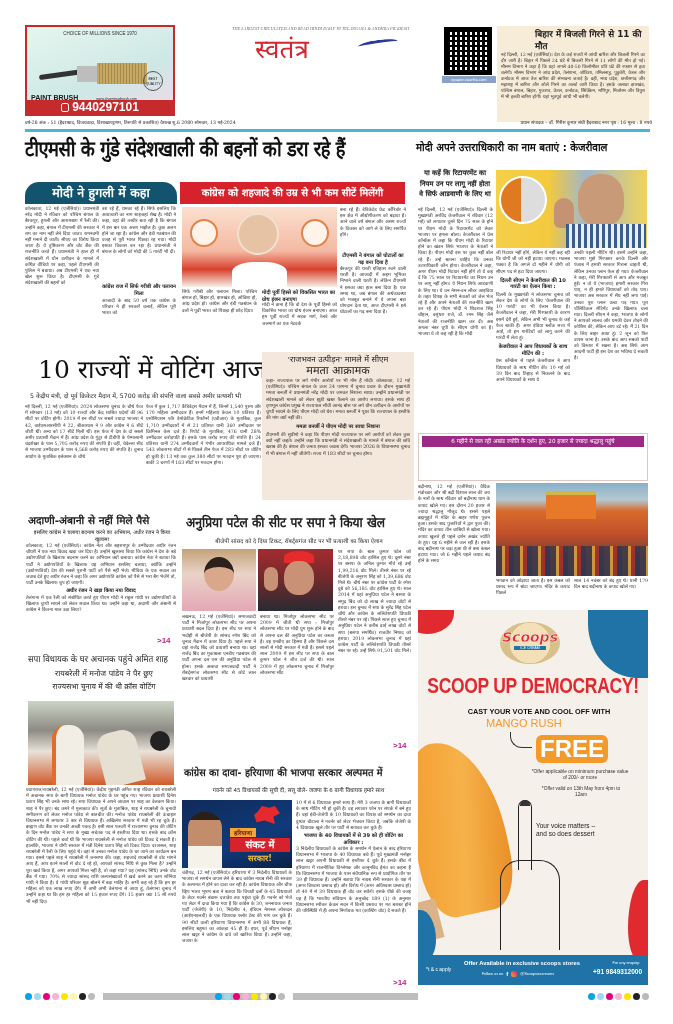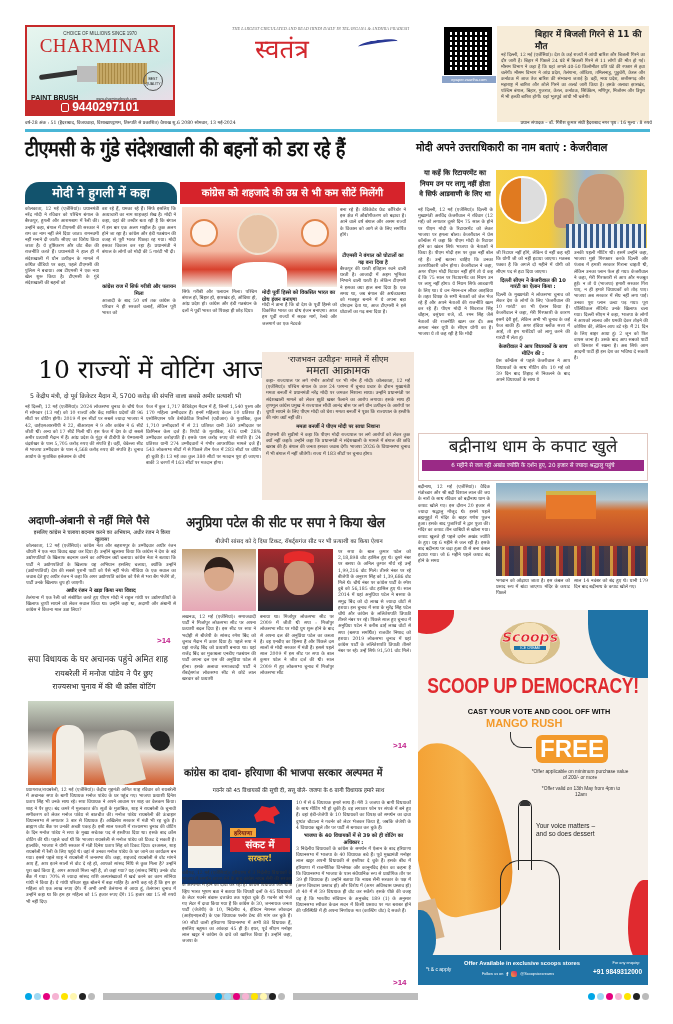--- a/index.html
+++ b/index.html
@@ -12,21 +12,20 @@
   .col { position: absolute; }
   .cmyk { display: flex; align-items: center; gap: 2px; }
   .dot { width: 7px; height: 7px; border-radius: 50%; }
   .greybar { height: 7px; background: #bdbdbd; }
 </style>
 </head>
 <body>
 
 <div class="abs" style="left:25px;top:25px;width:150px;height:91px;border:2px solid #c62a2a;background:linear-gradient(160deg,#e7f6ef,#cde8e5 60%,#f3d9e8);">
   <div style="font-family:'Liberation Sans',sans-serif;font-size:4.5px;text-align:center;margin-top:4px;color:#333;">CHOICE OF MILLIONS SINCE 1970</div>
-  <div style="font-family:'Liberation Serif',serif;font-size:19px;color:#c62a2a;text-align:center;line-height:19px;letter-spacing:0.5px;">CHARMINAR</div>
   <div style="position:absolute;left:12px;top:36px;width:115px;height:22px;">
     <div style="position:absolute;left:0;top:9px;width:45px;height:5px;background:#333;border-radius:3px;transform:rotate(-8deg);"></div>
     <div style="position:absolute;left:38px;top:3px;width:22px;height:16px;background:#bdbdbd;"></div>
     <div style="position:absolute;left:58px;top:0;width:50px;height:21px;background:repeating-linear-gradient(90deg,#c5a866 0 2px,#a98a46 2px 3px);"></div>
   </div>
   <div style="position:absolute;right:10px;top:44px;width:20px;height:20px;border:1px solid #555;border-radius:50%;font-size:3.5px;text-align:center;line-height:5px;padding-top:5px;font-family:'Liberation Sans',sans-serif;">BEST QUALITY</div>
   <div style="position:absolute;left:4px;top:67px;display:flex;gap:18px;align-items:baseline;">
     <span style="font-family:'Liberation Sans',sans-serif;font-weight:bold;font-size:7px;">PAINT BRUSH</span>
     <span style="font-family:'Liberation Sans',sans-serif;font-size:3.5px;">www.charminarbrush.com</span>
   </div>
@@ -111,21 +110,20 @@
 
 <div class="abs" style="left:262px;top:352px;width:152px;height:148px;background:#f4e7dc;padding:2px 4px;overflow:hidden;">
   <div style="font-family:'DejaVu Serif',serif;font-size:8px;line-height:11px;text-align:center;color:#222;">'राजभवन उत्पीड़न' मामले में सीएम</div>
   <div style="font-family:'DejaVu Serif',serif;font-size:11px;line-height:11px;text-align:center;color:#222;">ममता आक्रामक</div>
   <div class="body-text" style="margin-top:2px;">कहा- राज्यपाल पर लगे गंभीर आरोपों पर भी मौन हैं मोदी। कोलकाता, 12 मई (एजेंसियां)। पश्चिम बंगाल के उत्तर 24 परगना में चुनाव प्रचार के दौरान मुख्यमंत्री ममता बनर्जी ने प्रधानमंत्री नरेंद्र मोदी पर जमकर निशाना साधा। उन्होंने प्रधानमंत्री पर संदेशखाली मामले को लेकर झूठी खबर फैलाने का आरोप लगाया। इसके साथ ही तृणमूल कांग्रेस प्रमुख ने राज्यपाल सीवी आनंद बोस पर लगे यौन उत्पीड़न के आरोपों पर चुप्पी साधने के लिए पीएम मोदी को घेरा। ममता बनर्जी ने पूछा कि राज्यपाल के इस्तीफे की मांग क्यों नहीं की।</div>
   <div class="sub" style="margin:2px 0;">ममता बनर्जी ने पीएम मोदी पर साधा निशाना</div>
   <div class="body-text">टीएमसी की सुप्रीमो ने कहा कि पीएम मोदी राज्यपाल पर लगे आरोपों को लेकर कुछ क्यों नहीं कहते। उन्होंने कहा कि प्रधानमंत्री ने संदेशखाली के मामले में बंगाल की छवि खराब की है। बंगाल की जनता इसका जवाब देगी। भाजपा 2026 के विधानसभा चुनाव में भी बंगाल में नहीं जीतेगी। राज्य में 183 सीटों पर चुनाव होगा।</div>
 </div>
 
 <div class="abs" style="left:418px;top:433px;width:230px;height:48px;border:1px solid #e0c7c0;">
-  <div style="font-family:'DejaVu Sans',sans-serif;font-size:17px;line-height:24px;text-align:center;color:#222;">बद्रीनाथ धाम के कपाट खुले</div>
   <div style="margin:2px 3px 0;background:#9a2a86;color:#fff;font-family:'DejaVu Sans',sans-serif;font-size:5.6px;line-height:11px;text-align:center;white-space:nowrap;overflow:hidden;">6 महीने से जल रही अखंड ज्योति के दर्शन हुए, 20 हजार से ज्यादा श्रद्धालु पहुंचे</div>
 </div>
 <div class="col body-text" style="left:418px;top:484px;width:72px;height:123px;">बद्रीनाथ, 12 मई (एजेंसियां)। वैदिक मंत्रोच्चार और श्री बद्री विशाल लाल की जय के नारों के साथ रविवार को बद्रीनाथ धाम के कपाट खोले गए। इस दौरान 20 हजार से ज्यादा श्रद्धालु मौजूद थे। इससे पहले ब्रह्ममुहूर्त में मंदिर के बाहर गणेश पूजन हुआ। इसके बाद पुजारियों ने द्वार पूजा की। मंदिर का कपाट तीन चाबियों से खोला गया। कपाट खुलते ही पहले दर्शन अखंड ज्योति के हुए। यह 6 महीने से जल रही है। इसके बाद बद्रीनाथ पर चढ़ा हुआ घी से बना कंबल हटाया गया। जो 6 महीने पहले कपाट बंद होने के समय</div>
 <div class="abs" style="left:496px;top:483px;width:152px;height:93px;background:linear-gradient(180deg,#8ab0c8 0%,#b4c8d2 18%,#d76b2a 30%,#c2502a 55%,#6d3f31 80%,#4b3a40 100%);overflow:hidden;">
   <div style="position:absolute;left:50px;top:8px;width:50px;height:28px;background:#e8782a;border-top:4px solid #d0b54a;"></div>
   <div style="position:absolute;left:0;right:0;bottom:0;height:30px;background:repeating-linear-gradient(90deg,#3e3a4a 0 6px,#e0a640 6px 9px,#a8302a 9px 13px,#2c3554 13px 18px);opacity:0.85;"></div>
 </div>
 <div class="col body-text" style="left:496px;top:578px;width:74px;height:30px;">भगवान को ओढ़ाया जाता है। इस कंबल को प्रसाद रूप में बांटा जाएगा। मंदिर के कपाट पिछले</div>
 <div class="col body-text" style="left:574px;top:578px;width:74px;height:30px;">साल 14 नवंबर को बंद हुए थे। यानी 179 दिन बाद बद्रीनाथ के कपाट खोले गए।</div>
 
@@ -158,21 +156,21 @@
   <div style="position:absolute;left:26px;top:12px;width:30px;height:34px;border-radius:45%;background:#c99276;"></div>
   <div style="position:absolute;left:6px;top:18px;width:14px;height:24px;border-radius:7px;background:#c99276;"></div>
 </div>
 <div class="col body-text" style="left:182px;top:614px;width:74px;height:130px;">लखनऊ, 12 मई (एजेंसियां)। समाजवादी पार्टी ने मिर्जापुर लोकसभा सीट पर अपना प्रत्याशी बदल दिया है। इस सीट पर सपा ने भदोही से बीजेपी के सांसद रमेश बिंद को चुनाव मैदान में उतार दिया है। पहले सपा ने यहां राजेंद्र बिंद को प्रत्याशी बनाया था। यहां राजेंद्र बिंद का मुकाबला एनडीए गठबंधन की पार्टी अपना दल एस की अनुप्रिया पटेल से होना। इसके अलावा समाजवादी पार्टी ने रॉबर्ट्सगंज लोकसभा सीट से छोटे लाल खरवार को प्रत्याशी</div>
 <div class="col body-text" style="left:260px;top:614px;width:74px;height:130px;">बनाया था। मिर्जापुर लोकसभा सीट पर 2009 में जीती थी सपा : मिर्जापुर लोकसभा सीट पर मोदी युग शुरू होने के बाद से अपना दल की अनुप्रिया पटेल का कब्जा है। वह एनडीए का हिस्सा हैं और पिछले दस सालों से मोदी सरकार में मंत्री हैं। इससे पहले साल 2009 में इस सीट पर सपा के बाल कुमार पटेल ने जीत दर्ज की थी। साल 2009 में हुए लोकसभा चुनाव में मिर्जापुर लोकसभा सीट</div>
 <div class="col body-text" style="left:338px;top:549px;width:73px;height:192px;">पर सपा के बाल कुमार पटेल को 2,18,898 वोट हासिल हुए थे। दूसरे नंबर पर बसपा के अनिल कुमार मौर्य रहे उन्हें 1,99,216 वोट मिले। तीसरे नंबर पर रहे बीजेपी के अनुराग सिंह को 1,39,686 वोट मिले थे। चौथे नंबर पर कांग्रेस पार्टी के रमेश दुबे को 56,185 वोट हासिल हुए थे। साल 2014 में यहां अनुप्रिया पटेल ने बसपा के समुद्र बिंद को दो लाख से ज्यादा वोटों से हराया। इस चुनाव में सपा के सुरेंद्र सिंह पटेल चौथे और कांग्रेस के ललितेशपति त्रिपाठी तीसरे नंबर पर रहे। पिछले साल हुए चुनाव में अनुप्रिया पटेल ने करीब ढाई लाख वोटों से सपा (बसपा समर्थित) राजवीर निषाद को हराया। 2019 लोकसभा चुनाव में यहां कांग्रेस पार्टी के ललितेशपति त्रिपाठी तीसरे नंबर पर रहे। उन्हें सिर्फ 91,501 वोट मिले।</div>
 <div class="abs more" style="left:393px;top:741px;">&gt;14</div>
 
 <div class="abs" style="left:184px;top:763px;width:230px;font-family:'DejaVu Sans',sans-serif;font-weight:bold;font-size:10.3px;line-height:18px;color:#222;white-space:nowrap;transform:scaleX(0.93);transform-origin:left;">कांग्रेस का दावा- हरियाणा की भाजपा सरकार अल्पमत में</div>
 <div class="abs" style="left:186px;top:786px;width:225px;font-family:'DejaVu Sans',sans-serif;font-size:5.5px;line-height:9px;text-align:center;color:#222;white-space:nowrap;overflow:hidden;">गवर्नर को 45 विधायकों की सूची दी, सत्तू बोले- जजपा के 6 बागी विधायक हमारे साथ</div>
-<div class="abs" style="left:182px;top:800px;width:110px;height:84px;background:linear-gradient(160deg,#102a5a,#0f3a7a 60%,#0a2147);overflow:hidden;">
+<div class="abs" style="left:182px;top:800px;width:110px;height:68px;background:linear-gradient(160deg,#102a5a,#0f3a7a 60%,#0a2147);overflow:hidden;">
   <div style="position:absolute;left:6px;top:12px;width:34px;height:56px;border-radius:16px 16px 0 0;background:linear-gradient(180deg,#2b1f18 0 14%,#c38c6a 14% 60%,#f5f2ea 60%);"></div>
   <div style="position:absolute;left:72px;top:6px;width:26px;height:18px;background:#e6292d;clip-path:polygon(30% 0,60% 10%,80% 0,100% 40%,75% 60%,80% 100%,40% 80%,10% 90%,0 50%,15% 30%);"></div>
   <div style="position:absolute;left:48px;top:28px;padding:0 4px;background:#f5a63a;color:#6b1410;font-family:'DejaVu Sans',sans-serif;font-weight:bold;font-size:6px;line-height:9px;">हरियाणा</div>
   <div style="position:absolute;left:48px;top:38px;width:60px;background:#d6232b;color:#fff;font-family:'DejaVu Sans',sans-serif;font-weight:bold;font-size:10px;line-height:14px;text-align:center;">संकट में</div>
   <div style="position:absolute;left:52px;top:53px;width:52px;color:#f5c13a;font-family:'DejaVu Sans',sans-serif;font-weight:bold;font-size:8px;line-height:12px;text-align:center;">सरकार!</div>
 </div>
 <div class="col body-text" style="left:182px;top:870px;width:110px;height:108px;">चंडीगढ़, 12 मई (एजेंसियां)। हरियाणा में 3 निर्दलीय विधायकों के भाजपा से समर्थन वापस लेने के बाद कांग्रेस नायब सैनी की सरकार के अल्पमत में होने का दावा कर रही है। कांग्रेस विधायक और चीफ व्हिप भारत भूषण बत्रा ने बताया कि विपक्षी दलों के 45 विधायकों के लेटर गवर्नर बंडारू दत्तात्रेय तक पहुंचा चुके हैं। गवर्नर को भेजे गए लेटर में दावा किया गया है कि कांग्रेस के 30, जननायक जनता पार्टी (जेजेपी) के 10, निर्दलीय 4, इंडियन नेशनल लोकदल (आईएनएलडी) के एक विधायक फ्लोर टेस्ट की मांग कर चुके हैं। 90 सीटों वाली हरियाणा विधानसभा में अभी 88 विधायक हैं, इसलिए बहुमत का आंकड़ा 45 ही है। इधर, पूर्व सीएम मनोहर लाल खट्टर ने कांग्रेस के दावे को खारिज किया है। उन्होंने कहा, जजपा के</div>
 <div class="col" style="left:296px;top:800px;width:115px;height:178px;overflow:hidden;">
   <div class="body-text">10 में से 6 विधायक हमारे साथ हैं। मेरी 3 जजपा के बागी विधायकों के साथ मीटिंग भी हो चुकी है। वह लगातार फोन पर संपर्क में बने हुए हैं। वहां इंडी-जेजेपी के 10 विधायकों का विपक्ष को समर्थन का दावा दुष्यंत चौटाला ने गवर्नर को लेटर भेजकर किया है, जबकि जेजेपी के 4 विधायक खुले तौर पर पार्टी से बगावत कर चुके हैं।</div>
   <div class="sub" style="margin:1px 0;">भाजपा के 40 विधायकों में से 39 को ही वोटिंग का अधिकार :</div>
@@ -182,21 +180,21 @@
 
 <div class="abs" style="left:418px;top:610px;width:230px;height:375px;background:#f6f0ea;overflow:hidden;">
   <div style="position:absolute;left:-10px;top:-10px;width:46px;height:34px;background:#e02a2f;border-radius:0 0 60% 40%;"></div>
   <div style="position:absolute;right:-10px;top:-10px;width:70px;height:78px;background:#1f73a6;border-radius:0 0 0 70%;"></div>
   <div style="position:absolute;left:82px;top:12px;width:60px;height:42px;border-radius:50%;background:radial-gradient(circle,#f3e0b8 0 55%,#d8c08b 56%);text-align:center;">
     <div style="font-family:'DejaVu Sans',sans-serif;font-weight:bold;font-style:italic;font-size:14px;color:#e02a2f;line-height:30px;-webkit-text-stroke:0.4px #fff;">Scoops</div>
     <div style="font-family:'Liberation Sans',sans-serif;font-size:3.5px;color:#fff;background:#1f73a6;width:32px;margin:-6px auto 0;">ICE CREAM</div>
   </div>
   <div style="position:absolute;left:0;right:0;top:66px;text-align:center;font-family:'Liberation Sans',sans-serif;font-weight:bold;font-size:17.5px;color:#e02a2f;letter-spacing:-0.3px;transform:scaleY(1.25);">SCOOP UP DEMOCRACY!</div>
   <div style="position:absolute;left:0;right:0;top:97px;text-align:center;font-family:'Liberation Sans',sans-serif;font-weight:bold;font-size:7.3px;color:#111;padding-left:12px;">CAST YOUR VOTE AND COOL OFF WITH</div>
-  <div style="position:absolute;left:68px;top:107px;font-family:'Liberation Sans',sans-serif;font-weight:bold;font-size:11px;color:#f39a2b;">MANGO RUSH</div>
+  <div style="position:absolute;left:68px;top:107px;font-family:'Liberation Sans',sans-serif;font-weight:normal;font-size:11px;color:#f39a2b;">MANGO RUSH</div>
   <div style="position:absolute;left:92px;top:122px;width:22px;height:16px;border-left:1px solid #333;border-bottom:1px solid #333;border-radius:0 0 0 12px;"></div>
   <div style="position:absolute;left:118px;top:125px;width:72px;height:28px;border-radius:6px;background:#f39a2b;color:#fff;font-family:'Liberation Sans',sans-serif;font-weight:bold;font-size:24px;line-height:28px;text-align:center;">FREE</div>
   <div style="position:absolute;left:112px;top:159px;width:100px;font-family:'Liberation Sans',sans-serif;font-size:4.8px;line-height:6px;text-align:center;color:#333;">*Offer applicable on minimum purchase value of 200/- or more</div>
   <div style="position:absolute;left:118px;top:176px;width:90px;font-family:'Liberation Sans',sans-serif;font-size:4.8px;line-height:6px;text-align:center;color:#333;">*Offer valid on 13th May from 4pm to 12am</div>
   <div style="position:absolute;left:-6px;top:130px;width:92px;height:175px;background:linear-gradient(100deg,#f39a2b,#f6b24a 55%,#e88a22);border-radius:40% 60% 30% 30%;transform:rotate(-12deg);"></div>
   <div style="position:absolute;left:2px;top:290px;width:20px;height:40px;background:#d9b48a;transform:rotate(-14deg);"></div>
   <div style="position:absolute;left:82px;top:190px;width:70px;height:150px;">
     <div style="position:absolute;left:18px;top:0;width:14px;height:70px;border:1.5px solid #222;border-bottom:none;border-radius:7px 7px 0 0;"></div>
     <div style="position:absolute;left:20px;top:0;width:10px;height:6px;border-radius:5px 5px 0 0;background:#333;"></div>
     <div style="position:absolute;left:0;top:60px;width:60px;height:90px;border:1.5px solid #222;border-radius:20px 20px 0 0;border-bottom:none;"></div>

